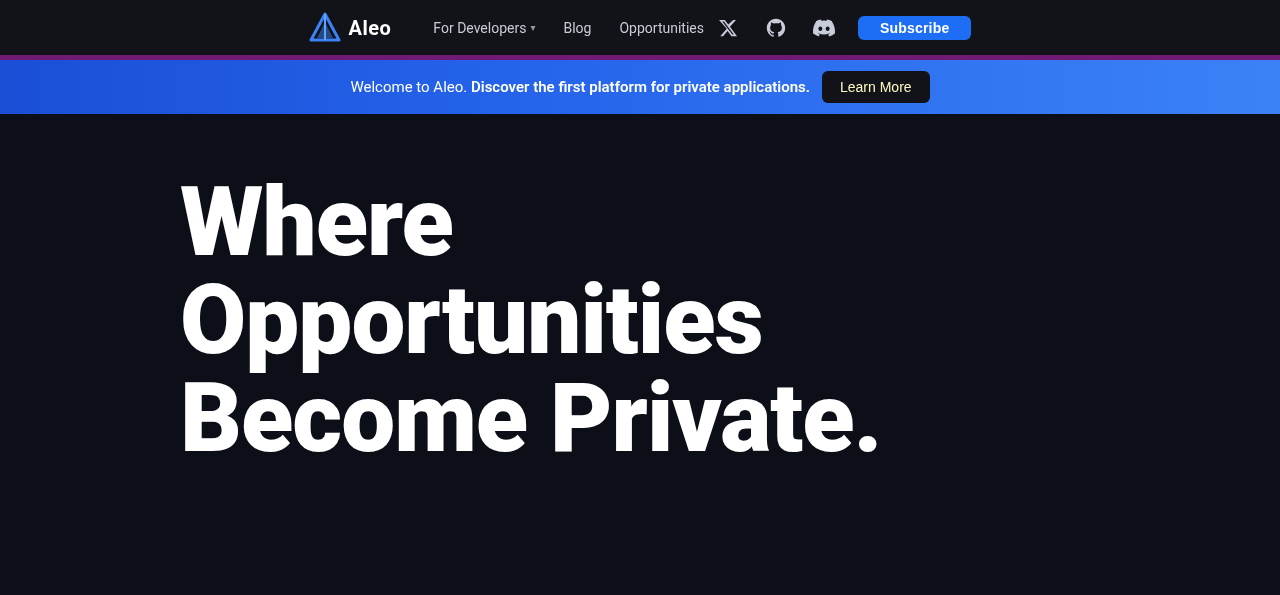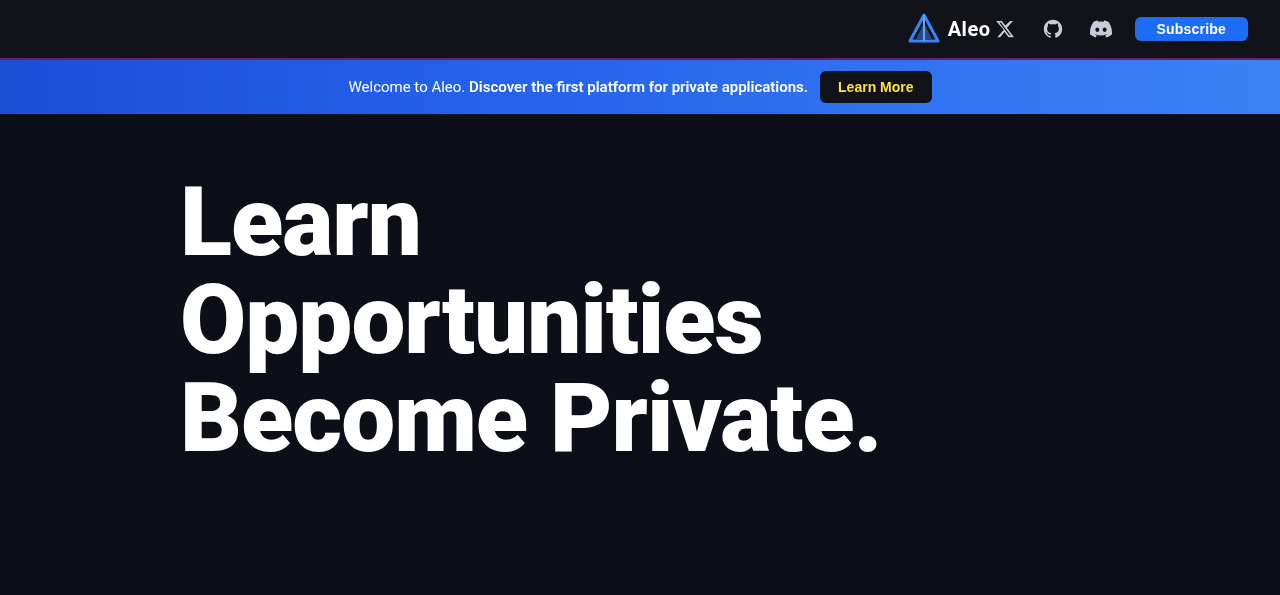--- a/index.html
+++ b/index.html
@@ -9,25 +9,25 @@
       background-color: #0f1117;
       color: #ffffff;
       min-height: 595px;
       overflow-x: hidden;
     }
 
     
     nav {
       display: flex;
       align-items: center;
-      justify-content: flex-end;
+      justify-content: center;
       background-color: #111318;
       padding: 0 32px;
       height: 60px;
-      border-bottom: 2px solid #701a75;
+      border-bottom: 5px solid #701a75;
     }
 
     .nav-left {
       display: flex;
       align-items: center;
       gap: 32px;
     }
 
     .logo-wrap {
       display: flex;
@@ -118,23 +118,23 @@
     .banner-text .welcome {
       font-weight: 400;
     }
 
     .banner-text .highlight {
       font-weight: 600;
     }
 
     .learn-more-btn {
       background-color: #111318;
-      color: #fde047;
+      color: #fef9c3;
       font-size: 14px;
-      font-weight: 700;
+      font-weight: 400;
       padding: 8px 18px;
       border: none;
       border-radius: 6px;
       cursor: pointer;
       white-space: nowrap;
     }
 
     
     .hero {
       background-color: #0d0f18;
@@ -165,20 +165,32 @@
   <div class="nav-left">
     <a class="logo-wrap" href="#">
 
       <svg class="logo-icon" viewBox="0 0 32 32" fill="none" xmlns="http://www.w3.org/2000/svg">
         <polygon points="16,2 30,28 2,28" fill="none" stroke="#3b82f6" stroke-width="3" stroke-linejoin="round"></polygon>
         <polygon points="16,10 24,26 8,26" fill="#3b82f6" opacity="0.5"></polygon>
         <line x1="16" y1="2" x2="16" y2="28" stroke="#60a5fa" stroke-width="2"></line>
       </svg>
       <span class="logo-text">Aleo</span>
     </a>
+    <div class="nav-links">
+      <a class="nav-link" href="#">
+        <span>For Developers</span>
+        <span class="chevron">▾</span>
+      </a>
+      <a class="nav-link" href="#">
+        <span>Blog</span>
+      </a>
+      <a class="nav-link" href="#">
+        <span>Opportunities</span>
+      </a>
+    </div>
   </div>
 
   <div class="nav-right">
 
     <span class="social-icon" title="Twitter">
       <svg width="20" height="20" viewBox="0 0 24 24" fill="currentColor">
         <path d="M18.244 2.25h3.308l-7.227 8.26 8.502 11.24H16.17l-4.714-6.231-5.401 6.231H2.744l7.737-8.835L1.254 2.25H8.08l4.253 5.622zm-1.161 17.52h1.833L7.084 4.126H5.117z"></path>
       </svg>
     </span>
 
@@ -201,17 +213,17 @@
 <div class="banner">
   <p class="banner-text">
     <span class="welcome">Welcome to Aleo.</span>
     <span class="highlight">Discover the first platform for private applications.</span>
   </p>
   <button class="learn-more-btn">Learn More</button>
 </div>
 
 <section class="hero">
   <h1 class="hero-title">
-    <span>Learn</span><br>
+    <span>Where</span><br>
     <span>Opportunities</span><br>
     <span>Become Private.</span>
   </h1>
 </section>
 
 </body></html>

